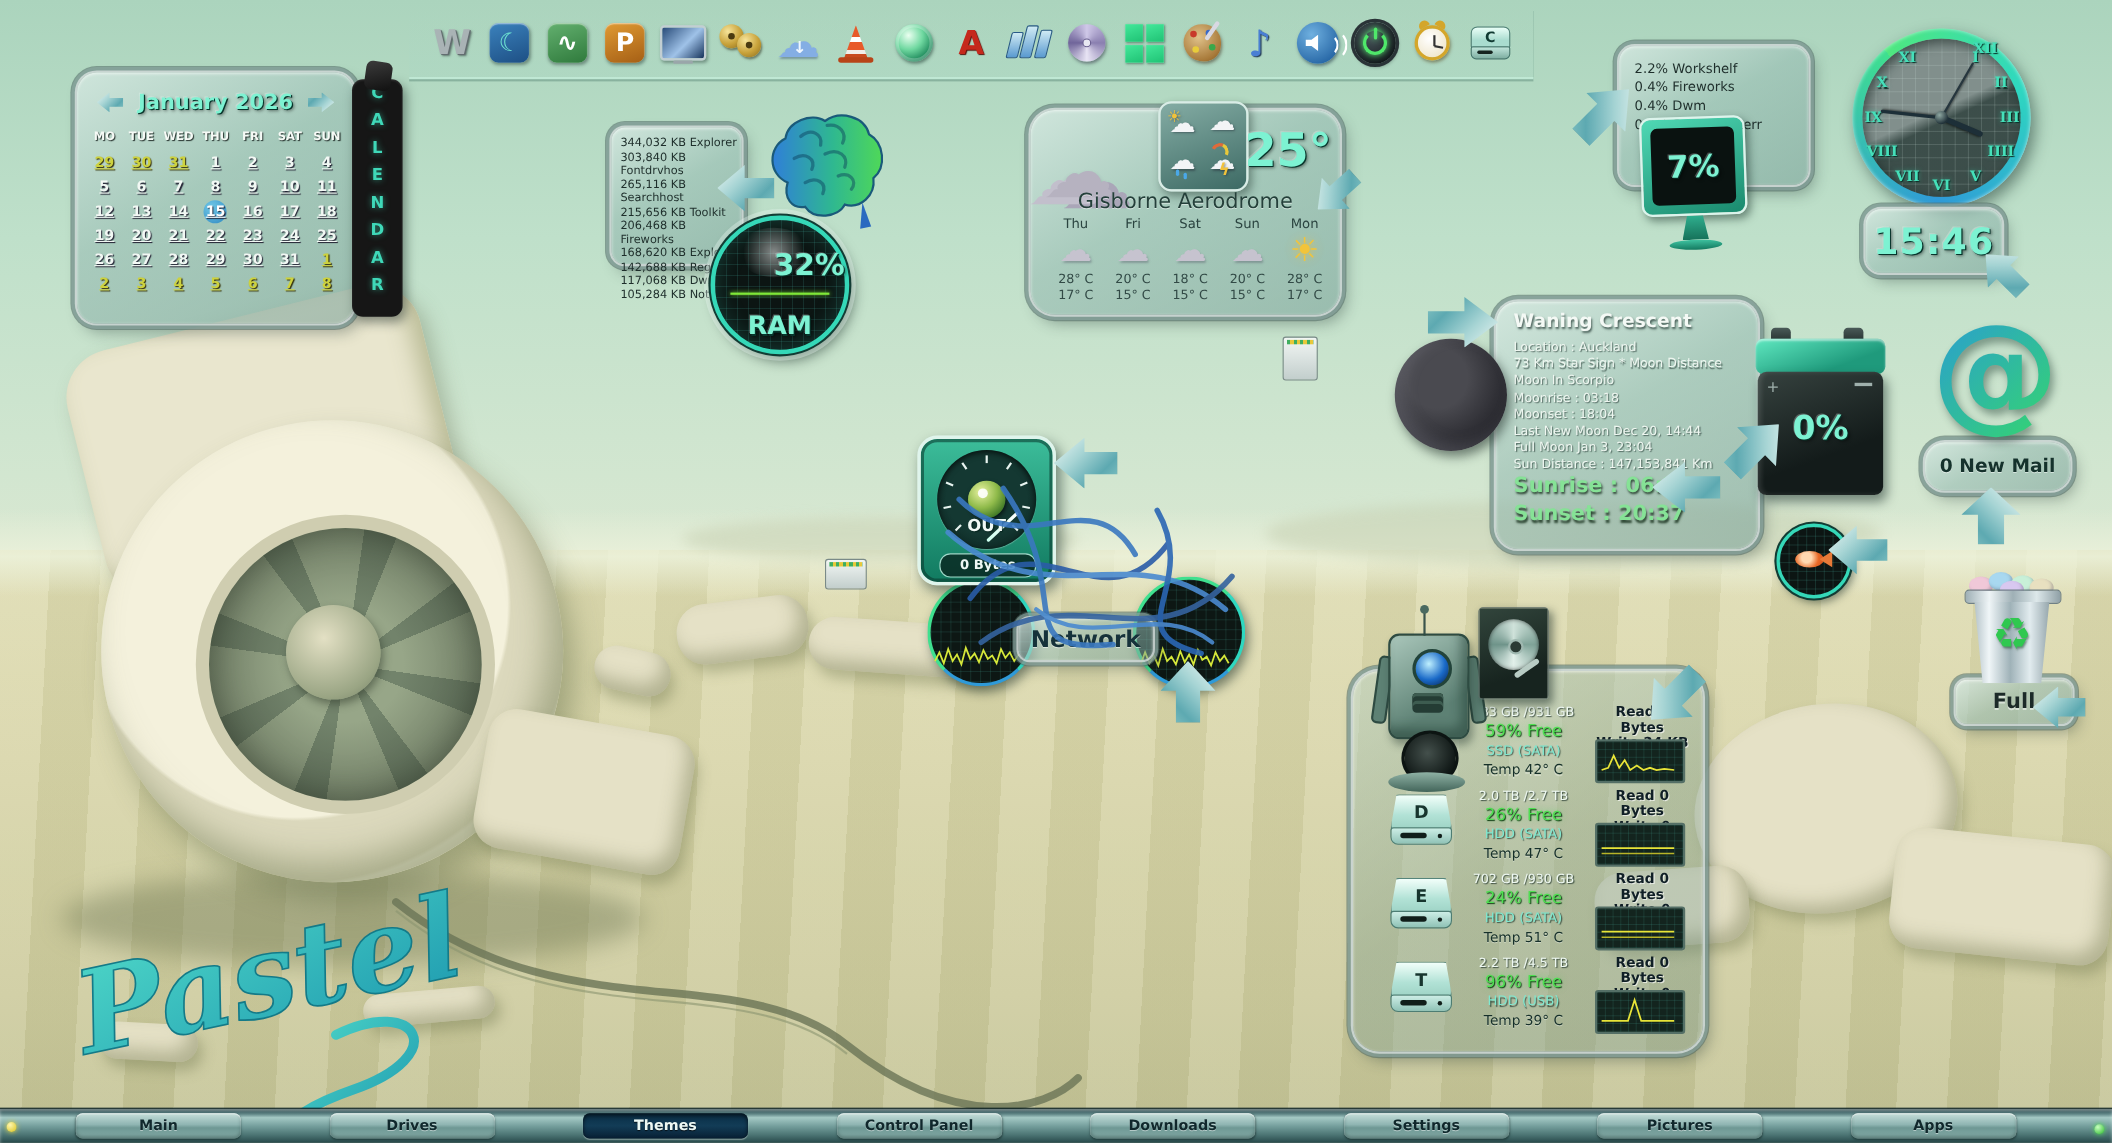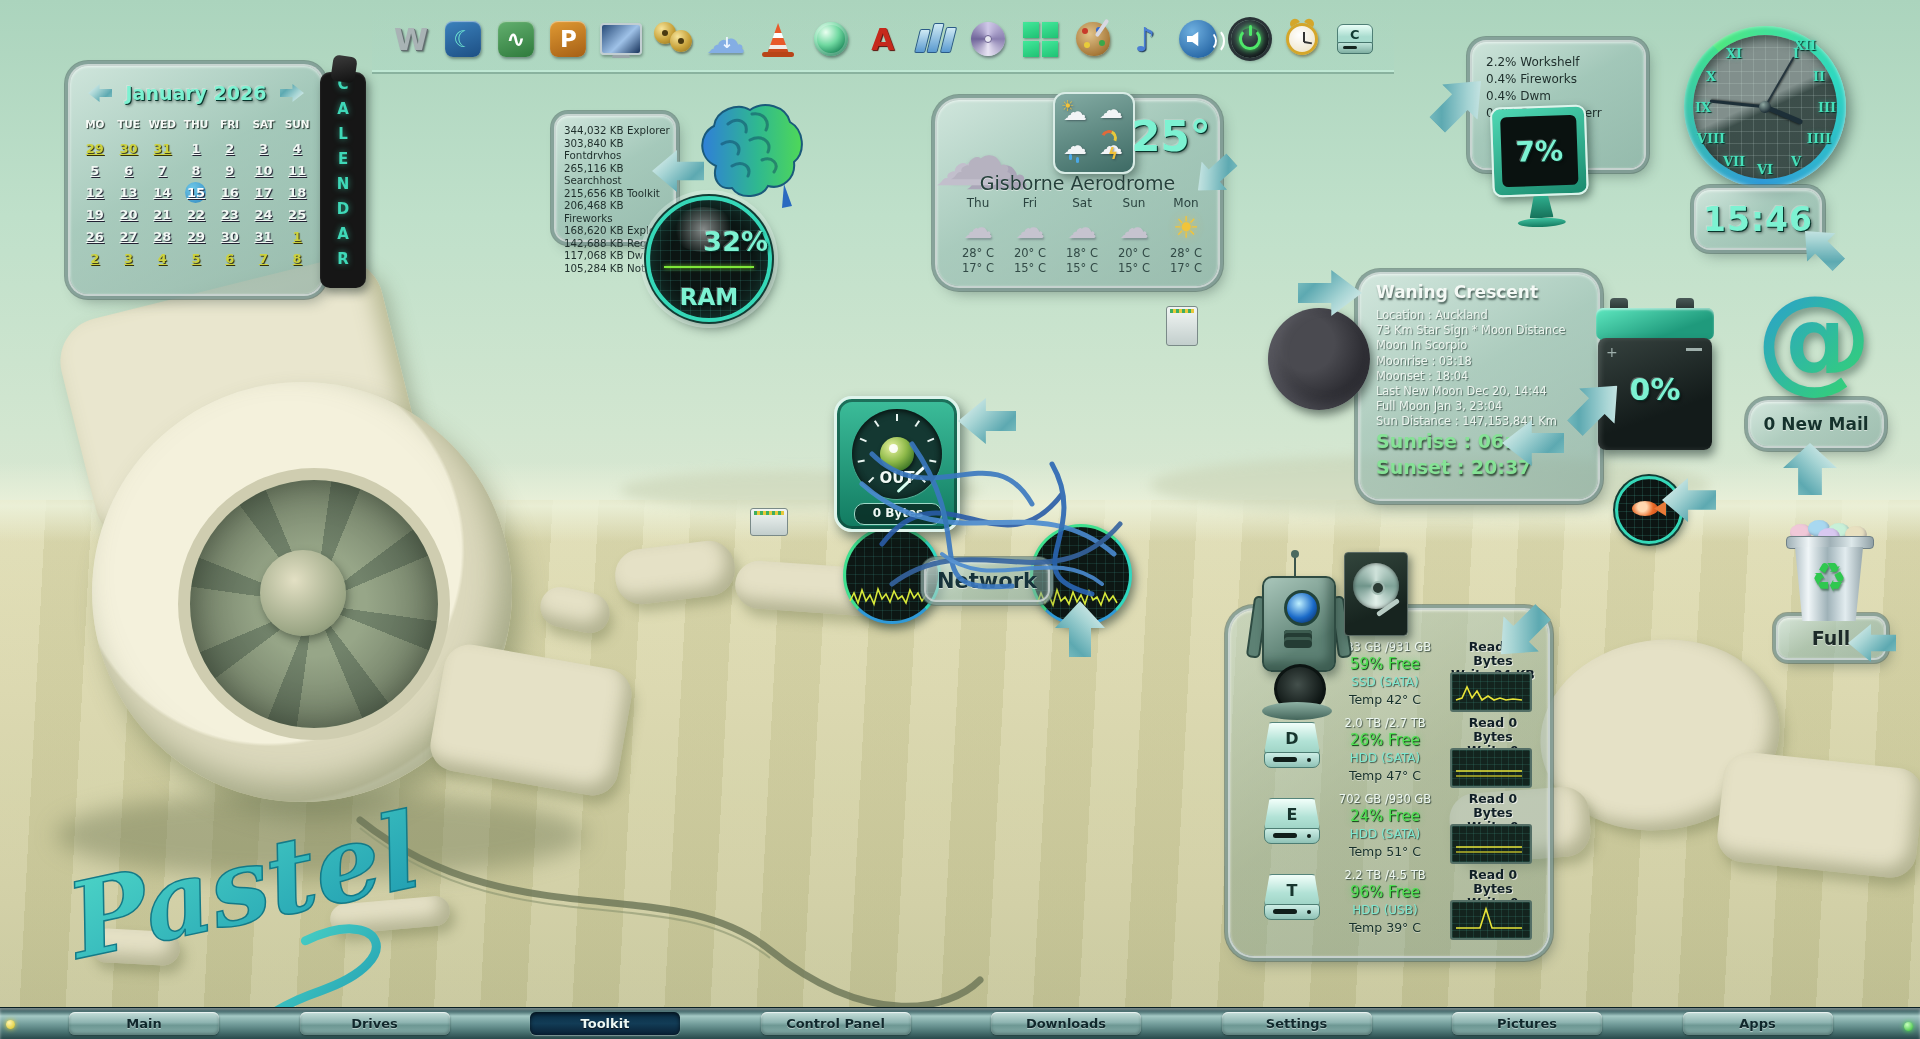--- a/index.html
+++ b/index.html
@@ -893,21 +893,21 @@
   <div id="bin-lbl" class="glass">
       <span>Full</span>
     </div>
   <div class="arrow" style="left:1848px;top:624px;width:48px;height:38px;"></div>
 
   <div id="taskbar">
     <span class="led" id="led-l"></span>
     <span class="led" id="led-r"></span>
   <div class="tb-btn" style="left: 69px;">Main</div>
       <div class="tb-btn" style="left: 299.5px;">Drives</div>
-      <div class="tb-btn active" style="left: 530px;">Toolkit</div>
+      <div class="tb-btn active" style="left: 530px;">Themes</div>
       <div class="tb-btn" style="left: 760.5px;">Control Panel</div>
       <div class="tb-btn" style="left: 991px;">Downloads</div>
       <div class="tb-btn" style="left: 1221.5px;">Settings</div>
       <div class="tb-btn" style="left: 1452px;">Pictures</div>
       <div class="tb-btn" style="left: 1682.5px;">Apps</div>
     </div>
 
 </div>
 
 </body></html>

